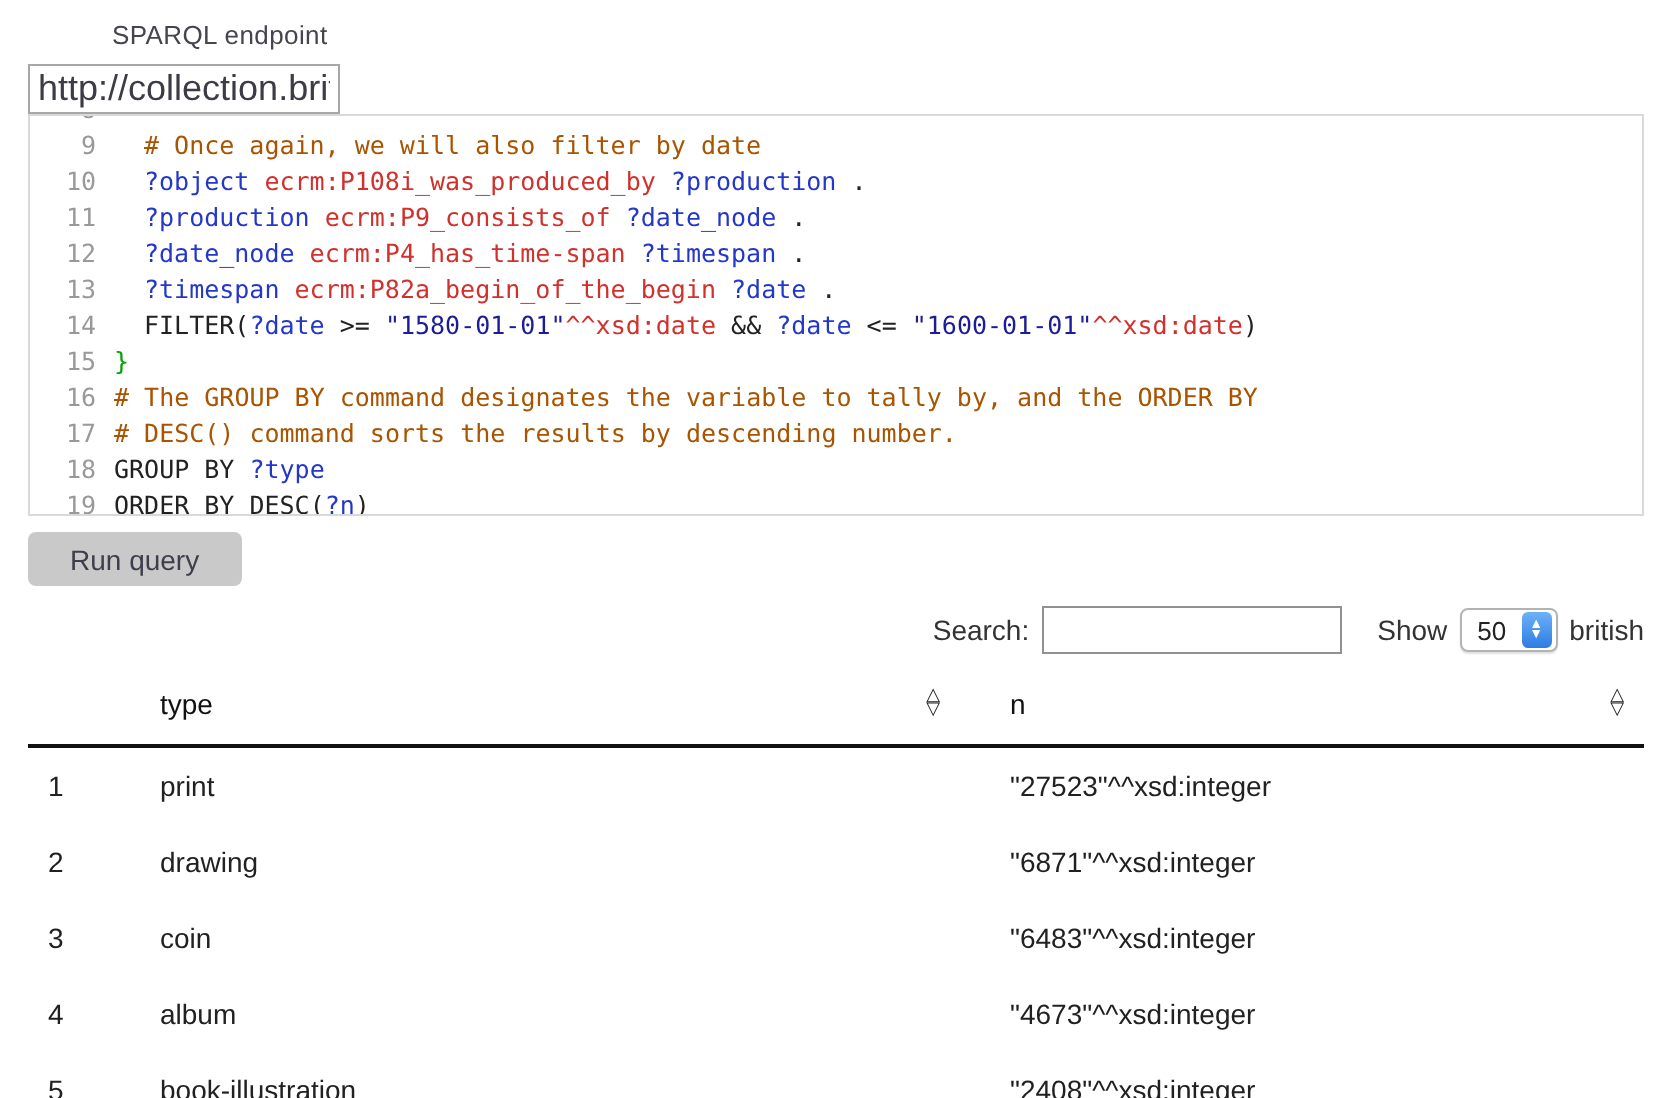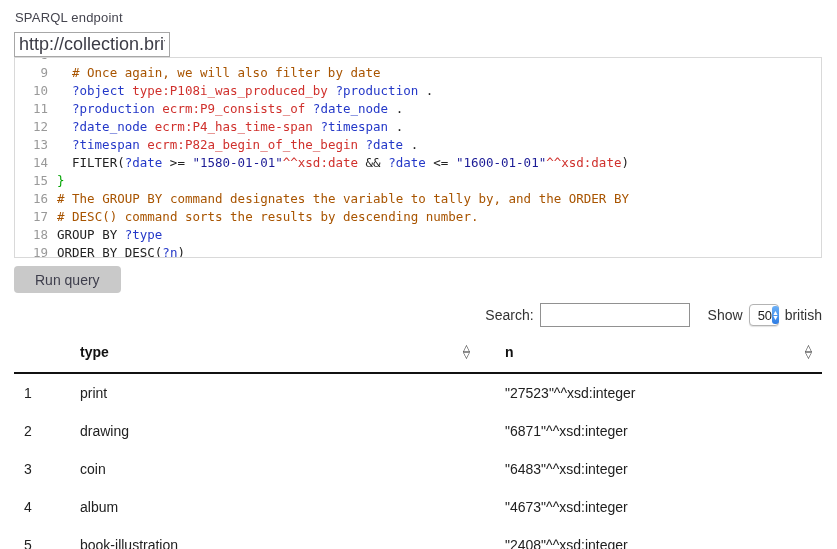--- a/index.html
+++ b/index.html
@@ -1,21 +1,21 @@
 <!DOCTYPE html>
 <html><head>
 <meta charset="utf-8">
 <style>
   * { box-sizing: border-box; margin: 0; padding: 0; }
   html, body { width: 837px; height: 549px; overflow: hidden; background: #fff;
     font-family: "Liberation Sans", sans-serif; }
   .page { padding: 8px 15px 0 14px; }
 
   
-  .endpoint-label { font-size: 13px; color: #45454f; letter-spacing: .2px; padding: 2px 0 7px 1px; }
+  .endpoint-label { font-size: 13px; color: #45454f; letter-spacing: .2px; padding: 2px 0 7px 1px; margin-left: 41px; }
   .endpoint-input { width: 156px; height: 25px; border: 1px solid #a7a7a7; border-radius: 0;
     font-size: 18px; color: #3c3c46; padding: 2px 4px; outline: none;
     font-family: "Liberation Sans", sans-serif; }
 
   
   .editor { border: 1px solid #d9d9d9; height: 201px; overflow: hidden; background: #fff;
     font-family: "DejaVu Sans Mono", monospace; font-size: 12.5px; margin-top: 0px; }
   .editor-inner { margin-top: -12px; }
   .cm-line { display: flex; height: 18px; line-height: 18px; white-space: pre; }
   .cm-gutter { width: 42px; text-align: right; color: #999; padding-right: 9px; flex: none;
@@ -35,32 +35,32 @@
     cursor: pointer; }
 
   
   .controls { margin-top: 10px; display: flex; align-items: center; justify-content: flex-end; }
   .search-label { font-size: 14px; color: #333; margin-right: 6px; }
   .search-input { width: 150px; height: 24px; border: 1px solid #919191; padding: 2px 5px;
     font-size: 13px; outline: none; }
   .show-label, .entries-label { font-size: 14px; color: #333; }
   .show-label { margin-left: 18px; margin-right: 6px; }
   .entries-label { margin-left: 6px; }
-  .page-select { width: 30px; height: 22px; border: 1px solid #b3b3b3; border-radius: 4px;
+  .page-select { width: 49px; height: 22px; border: 1px solid #b3b3b3; border-radius: 4px;
     background: #fff; display: flex; align-items: center; box-shadow: 0 1px 1px rgba(0,0,0,.12);
     cursor: default; }
   .page-select .value { font-size: 13px; color: #222; padding-left: 8px; }
   .stepper { margin-left: auto; margin-right: 2px; width: 15px; height: 18px; border-radius: 3px;
     background: linear-gradient(#6db1f7, #2d7ce4); display: flex; flex-direction: column;
     align-items: center; justify-content: center; }
   .stepper span { color: #fff; font-size: 7px; line-height: 5px; display: block; }
 
   
   table.results { width: 100%; border-collapse: collapse; margin-top: 8px; table-layout: fixed; }
-  table.results th { text-align: left; font-weight: bold; font-size: 14px; color: #111;
+  table.results th { text-align: left; font-weight: normal; font-size: 14px; color: #111;
     padding: 9px 10px 12px 10px; border-bottom: 2px solid #111; cursor: pointer; }
   table.results td { font-size: 14px; color: #212121; padding: 11px 10px; }
   .col-idx  { width: 56px; }
   .col-type { width: 425px; }
   .th-flex { display: flex; align-items: center; justify-content: space-between; }
   .th-type .th-flex { padding-right: 15px; }
   .sort-icon { display: flex; flex-direction: column; align-items: center; color: #222;
     font-size: 9px; line-height: 7px; font-family: "DejaVu Sans", sans-serif; }
   td.idx-cell { padding-left: 21px; }
 </style>
@@ -69,21 +69,21 @@
 
 <div class="page">
 
   <div class="endpoint-label">SPARQL endpoint</div>
   <input class="endpoint-input" type="text" value="http://collection.british" style="">
 
   <div class="editor">
     <div class="editor-inner" id="editor-lines">
         <div class="cm-line"><span class="cm-gutter">8</span><span class="cm-code"></span></div>
         <div class="cm-line"><span class="cm-gutter">9</span><span class="cm-code ind1"><span class="tk-comment"># Once again, we will also filter by date</span></span></div>
-        <div class="cm-line"><span class="cm-gutter">10</span><span class="cm-code ind1"><span class="tk-var">?object</span><span class="tk-plain"> </span><span class="tk-pref">type:P108i_was_produced_by</span><span class="tk-plain"> </span><span class="tk-var">?production</span><span class="tk-plain"> .</span></span></div>
+        <div class="cm-line"><span class="cm-gutter">10</span><span class="cm-code ind1"><span class="tk-var">?object</span><span class="tk-plain"> </span><span class="tk-pref">ecrm:P108i_was_produced_by</span><span class="tk-plain"> </span><span class="tk-var">?production</span><span class="tk-plain"> .</span></span></div>
         <div class="cm-line"><span class="cm-gutter">11</span><span class="cm-code ind1"><span class="tk-var">?production</span><span class="tk-plain"> </span><span class="tk-pref">ecrm:P9_consists_of</span><span class="tk-plain"> </span><span class="tk-var">?date_node</span><span class="tk-plain"> .</span></span></div>
         <div class="cm-line"><span class="cm-gutter">12</span><span class="cm-code ind1"><span class="tk-var">?date_node</span><span class="tk-plain"> </span><span class="tk-pref">ecrm:P4_has_time-span</span><span class="tk-plain"> </span><span class="tk-var">?timespan</span><span class="tk-plain"> .</span></span></div>
         <div class="cm-line"><span class="cm-gutter">13</span><span class="cm-code ind1"><span class="tk-var">?timespan</span><span class="tk-plain"> </span><span class="tk-pref">ecrm:P82a_begin_of_the_begin</span><span class="tk-plain"> </span><span class="tk-var">?date</span><span class="tk-plain"> .</span></span></div>
         <div class="cm-line"><span class="cm-gutter">14</span><span class="cm-code ind1"><span class="tk-plain">FILTER(</span><span class="tk-var">?date</span><span class="tk-plain"> &gt;= </span><span class="tk-str">"1580-01-01"</span><span class="tk-pref">^^xsd:date</span><span class="tk-plain"> &amp;&amp; </span><span class="tk-var">?date</span><span class="tk-plain"> &lt;= </span><span class="tk-str">"1600-01-01"</span><span class="tk-pref">^^xsd:date</span><span class="tk-plain">)</span></span></div>
         <div class="cm-line"><span class="cm-gutter">15</span><span class="cm-code"><span class="tk-bracket">}</span></span></div>
         <div class="cm-line"><span class="cm-gutter">16</span><span class="cm-code"><span class="tk-comment"># The GROUP BY command designates the variable to tally by, and the ORDER BY</span></span></div>
         <div class="cm-line"><span class="cm-gutter">17</span><span class="cm-code"><span class="tk-comment"># DESC() command sorts the results by descending number.</span></span></div>
         <div class="cm-line"><span class="cm-gutter">18</span><span class="cm-code"><span class="tk-plain">GROUP BY </span><span class="tk-var">?type</span></span></div>
         <div class="cm-line"><span class="cm-gutter">19</span><span class="cm-code"><span class="tk-plain">ORDER BY DESC(</span><span class="tk-var">?n</span><span class="tk-plain">)</span></span></div>
       </div>

